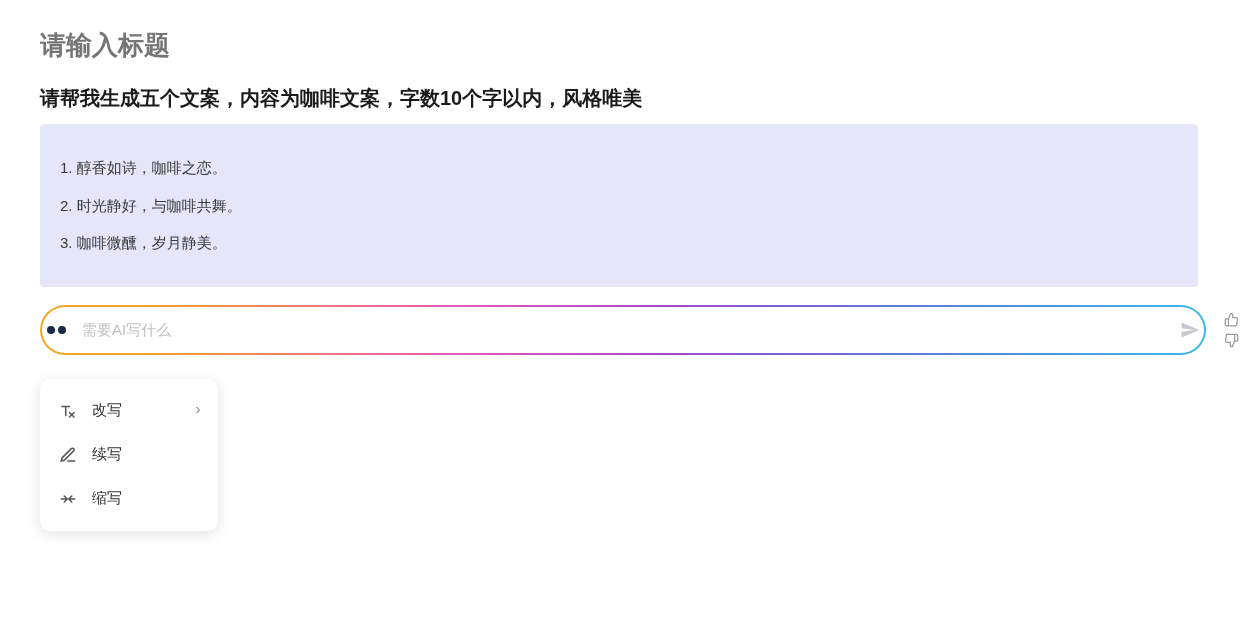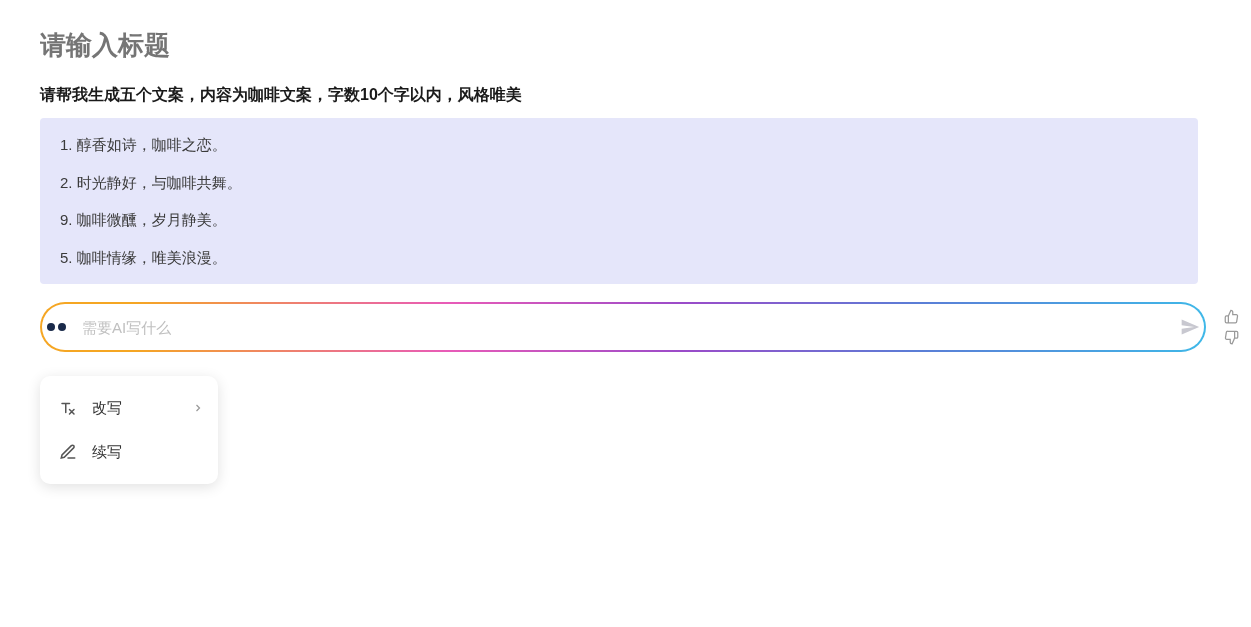--- a/index.html
+++ b/index.html
@@ -17,29 +17,29 @@
       font-size: 26px;
       font-weight: 600;
       color: #b0b0b0;
       margin-bottom: 24px;
       border: none;
       outline: none;
       width: 100%;
       background: transparent;
     }
     .prompt-text {
-      font-size: 16px;
+      font-size: 20px;
       font-weight: 700;
       color: #1a1a1a;
       margin-bottom: 12px;
     }
     .response-box {
       background: #e5e6fa;
       border-radius: 4px;
-      padding: 8px 20px;
+      padding: 25px 20px;
       margin-bottom: 18px;
       width: 1158px;
     }
     .response-line {
       font-size: 15px;
       color: #3a3a3a;
       line-height: 2.5;
     }
     .input-row {
       display: flex;
@@ -149,22 +149,21 @@
 
 
 
 <input class="title-input" type="text" placeholder="请输入标题" style="">
 
 <div class="prompt-text">请帮我生成五个文案，内容为咖啡文案，字数10个字以内，风格唯美</div>
 
 <div class="response-box">
   <div class="response-line">1. 醇香如诗，咖啡之恋。</div>
   <div class="response-line">2. 时光静好，与咖啡共舞。</div>
-  <div class="response-line">9. 咖啡微醺，岁月静美。</div>
-  <div class="response-line">5. 咖啡情缘，唯美浪漫。</div>
+  <div class="response-line">3. 咖啡微醺，岁月静美。</div>
 </div>
 
 <div class="input-row">
   <div class="gradient-border">
     <div class="input-inner">
       <div class="bot-avatar">
         <div class="eye"></div>
         <div class="eye"></div>
       </div>
       <input class="ai-input" type="text" placeholder="需要AI写什么" style="">
@@ -204,16 +203,24 @@
     </span>
   </div>
   <div class="menu-item">
     <span class="menu-icon">
       <svg width="18" height="18" viewBox="0 0 24 24" fill="none" stroke="#555" stroke-width="2" stroke-linecap="round">
         <path d="M12 20h9M16.5 3.5a2.121 2.121 0 0 1 3 3L7 19l-4 1 1-4L16.5 3.5z"></path>
       </svg>
     </span>
     <span>续写</span>
   </div>
+  <div class="menu-item">
+    <span class="menu-icon">
+      <svg width="18" height="18" viewBox="0 0 24 24" fill="none" stroke="#555" stroke-width="2" stroke-linecap="round">
+        <path d="M3 12h7M14 12h7M7 8l4 4-4 4M17 8l-4 4 4 4"></path>
+      </svg>
+    </span>
+    <span>缩写</span>
+  </div>
 </div>
 
 
 
 
 </body></html>

